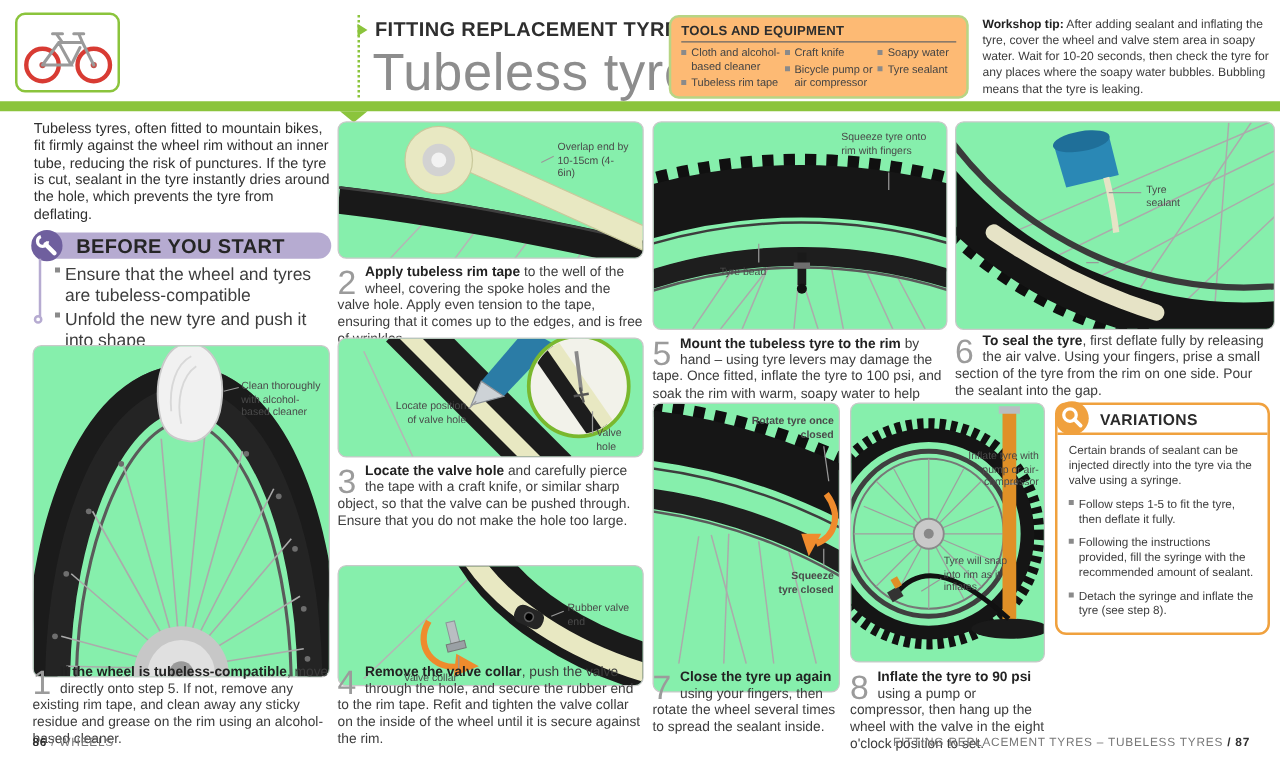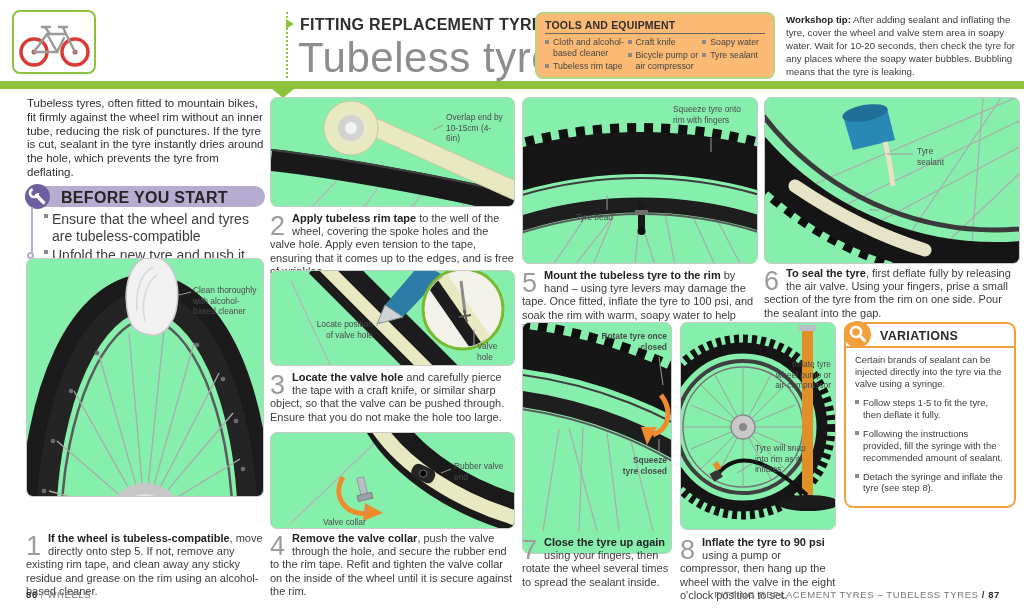--- a/index.html
+++ b/index.html
@@ -138,21 +138,21 @@
     <div class="tool-item">
         <span class="sq"></span>
         <span>Remove wheel from bike (see pp.78-83)</span>
       </div>
     <div class="tool-item">
         <span class="sq"></span>
         <span>Remove tyre froom wheel (see pp.48-49)</span>
       </div>
   </div>
 
-  <div class="img-box" style="left:26px; top:258px; width:238px; height:239px;">
+  <div class="img-box" style="left:26px; top:276px; width:238px; height:266px;">
     <svg width="238" height="266" viewBox="0 0 238 266">
       <path d="M-4,266 C-2,122 50,18 120,16 C192,18 242,122 240,266" fill="none" stroke="#454545" stroke-width="3"></path>
       <path d="M6,266 C8,130 55,30 120,28 C186,30 230,130 232,266" fill="none" stroke="#1b1b1b" stroke-width="26"></path>
       <path d="M19,266 C21,140 66,44 120,42 C176,44 219,140 221,266" fill="none" stroke="#242424" stroke-width="20"></path>
       <path d="M34,266 C36,152 79,62 120,60 C163,62 204,152 206,266" fill="none" stroke="#5a5a5a" stroke-width="2.5"></path>
       <g stroke="#ababab" stroke-width="1.3">
         <line x1="118" y1="258" x2="22" y2="232"></line>
           <line x1="118" y1="258" x2="30" y2="182"></line>
         <line x1="118" y1="258" x2="47" y2="132"></line>
           <line x1="118" y1="258" x2="72" y2="96"></line>
@@ -233,21 +233,21 @@
       <line x1="104" y1="56" x2="110" y2="50" stroke="#999" stroke-width="1"></line>
       <line x1="203" y1="58" x2="203" y2="76" stroke="#999" stroke-width="1"></line>
     </svg>
     <div class="lbl" style="left:40px; top:48px; width:62px; text-align:right;">Locate position of valve hole</div>
     <div class="lbl" style="left:206px; top:70px; width:36px;">Valve hole</div>
   </div>
   <div class="step" style="left:270px; top:371px; width:246px;">
     <span class="n">3</span><span class="l">Locate the valve hole</span><span> and carefully pierce the tape with a craft knife, or similar sharp object, so that the valve can be pushed through. Ensure that you do not make the hole too large.</span>
   </div>
 
-  <div class="img-box" style="left:270px; top:432px; width:245px; height:97px;">
+  <div class="img-box" style="left:270px; top:452px; width:245px; height:97px;">
     <svg width="245" height="97" viewBox="0 0 245 97">
       <line x1="110" y1="4" x2="20" y2="90" stroke="#b5b5b5" stroke-width="1.2"></line>
       <path d="M112,-10 C138,32 192,66 250,82" fill="none" stroke="#1a1a1a" stroke-width="38"></path>
       <path d="M104,-10 C130,32 186,68 248,86" fill="none" stroke="#e8e8c2" stroke-width="15"></path>
       <g transform="rotate(24 152 41)">
         <rect x="140" y="33" width="24" height="15" rx="6" fill="#252525"></rect>
         <circle cx="152" cy="40.5" r="3.5" fill="#000" stroke="#5c5c5c" stroke-width="1.3"></circle>
       </g>
       <g transform="rotate(-14 93 58)">
         <rect x="89" y="44" width="7" height="18" fill="#b9bec2" stroke="#8d9399" stroke-width="0.8"></rect>
@@ -368,21 +368,21 @@
       <circle cx="62" cy="104" r="4" fill="#888"></circle>
       <rect x="121" y="6" width="11" height="168" fill="#e09027"></rect>
       <rect x="118" y="2" width="17" height="6" fill="#b9bec2"></rect>
       <ellipse cx="127" cy="180" rx="31" ry="8" fill="#1a1a1a"></ellipse>
       <path d="M126,172 C90,140 58,124 36,152" fill="none" stroke="#111" stroke-width="4"></path>
       <rect x="30" y="148" width="10" height="9" fill="#333" transform="rotate(-30 35 152)"></rect>
       <rect x="33" y="139" width="6" height="8" fill="#e09027" transform="rotate(-30 36 143)"></rect>
       <line x1="133" y1="64" x2="124" y2="64" stroke="#999" stroke-width="1"></line>
       <line x1="72" y1="140" x2="56" y2="150" stroke="#999" stroke-width="1"></line>
     </svg>
-    <div class="lbl" style="left:88px; top:36px; width:62px; text-align:right;">Inflate tyre wheel pump or air-compressor</div>
+    <div class="lbl" style="left:88px; top:36px; width:62px; text-align:right;">Inflate tyre with pump or air-compressor</div>
     <div class="lbl" style="left:74px; top:120px; width:64px;">Tyre will snap into rim as it inflates</div>
   </div>
   <div class="step" style="left:680px; top:536px; width:158px;">
     <span class="n">8</span><span class="l">Inflate the tyre to 90 psi</span><span> using a pump or compressor, then hang up the wheel with the valve in the eight o'clock position to set.</span>
   </div>
 
   <div class="var-box">
     <div class="var-head">
       <div class="var-ic">
         <svg width="27" height="27" viewBox="0 0 27 27">

